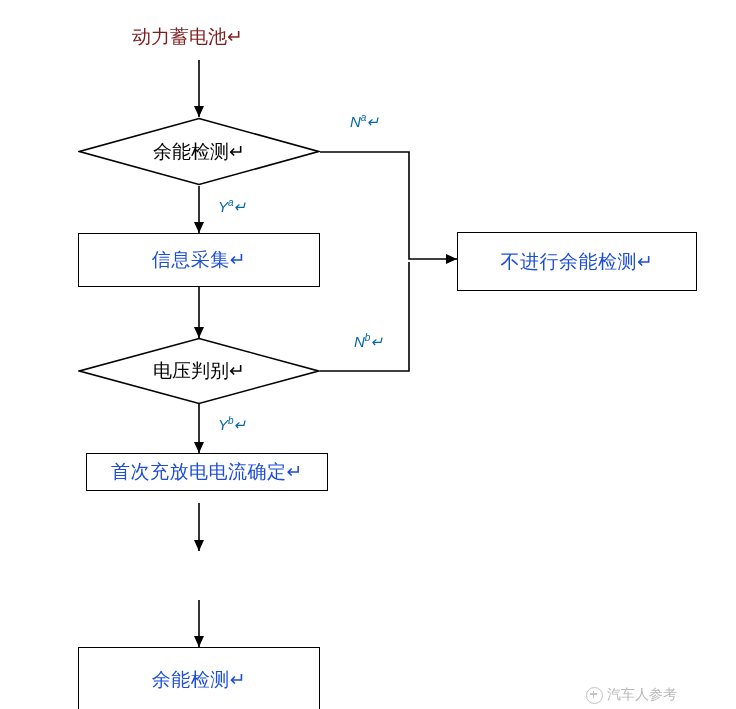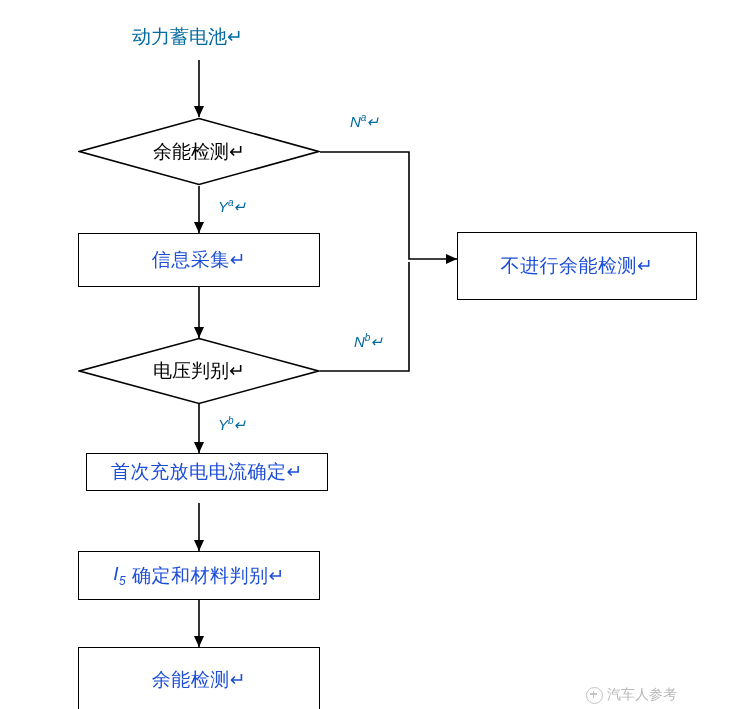--- a/index.html
+++ b/index.html
@@ -50,21 +50,21 @@
     display: flex;
     align-items: center;
     justify-content: center;
     font-size: 19px;
     color: #000000;
     white-space: nowrap;
   }
   .plain {
     position: absolute;
     font-size: 19px;
-    color: #0369a1;
+    color: #7f1d1d;
     white-space: nowrap;
   }
   .edge-label {
     position: absolute;
     font-size: 15px;
     color: #0369a1;
     white-space: nowrap;
     font-style: italic;
   }
   .edge-label sup {
@@ -164,29 +164,26 @@
     <svg width="242" height="68">
       <polygon points="121,1.5 240.5,34 121,66.5 1.5,34" fill="#ffffff" stroke="#000000" stroke-width="1.6"></polygon>
     </svg>
     <div class="diamond-label">电压判别↵</div>
   </div>
 
   <div class="node rect" style="left:86px; top:453px; width:242px; height:38px;">
     <span>首次充放电电流确定↵</span>
   </div>
 
-  <div class="node rect" style="left:78px; top:551px; width:242px; height:49px;">
-    <span class="italic-i"><span>I</span><sub>5</sub></span>&nbsp;<span>确定和材料判别↵</span>
-  </div>
 
   <div class="node rect" style="left:78px; top:647px; width:242px; height:66px;">
     <span>余能检测↵</span>
   </div>
 
-  <div class="node rect" style="left:457px; top:232px; width:240px; height:68px;">
+  <div class="node rect" style="left:457px; top:232px; width:240px; height:59px;">
     <span>不进行余能检测↵</span>
   </div>
 
   <div class="edge-label" style="left:350px; top:112px;">
     <span>N</span><sup>a</sup><span>↵</span>
   </div>
   <div class="edge-label" style="left:218px; top:197px;">
     <span>Y</span><sup>a</sup><span>↵</span>
   </div>
   <div class="edge-label" style="left:354px; top:332px;">

